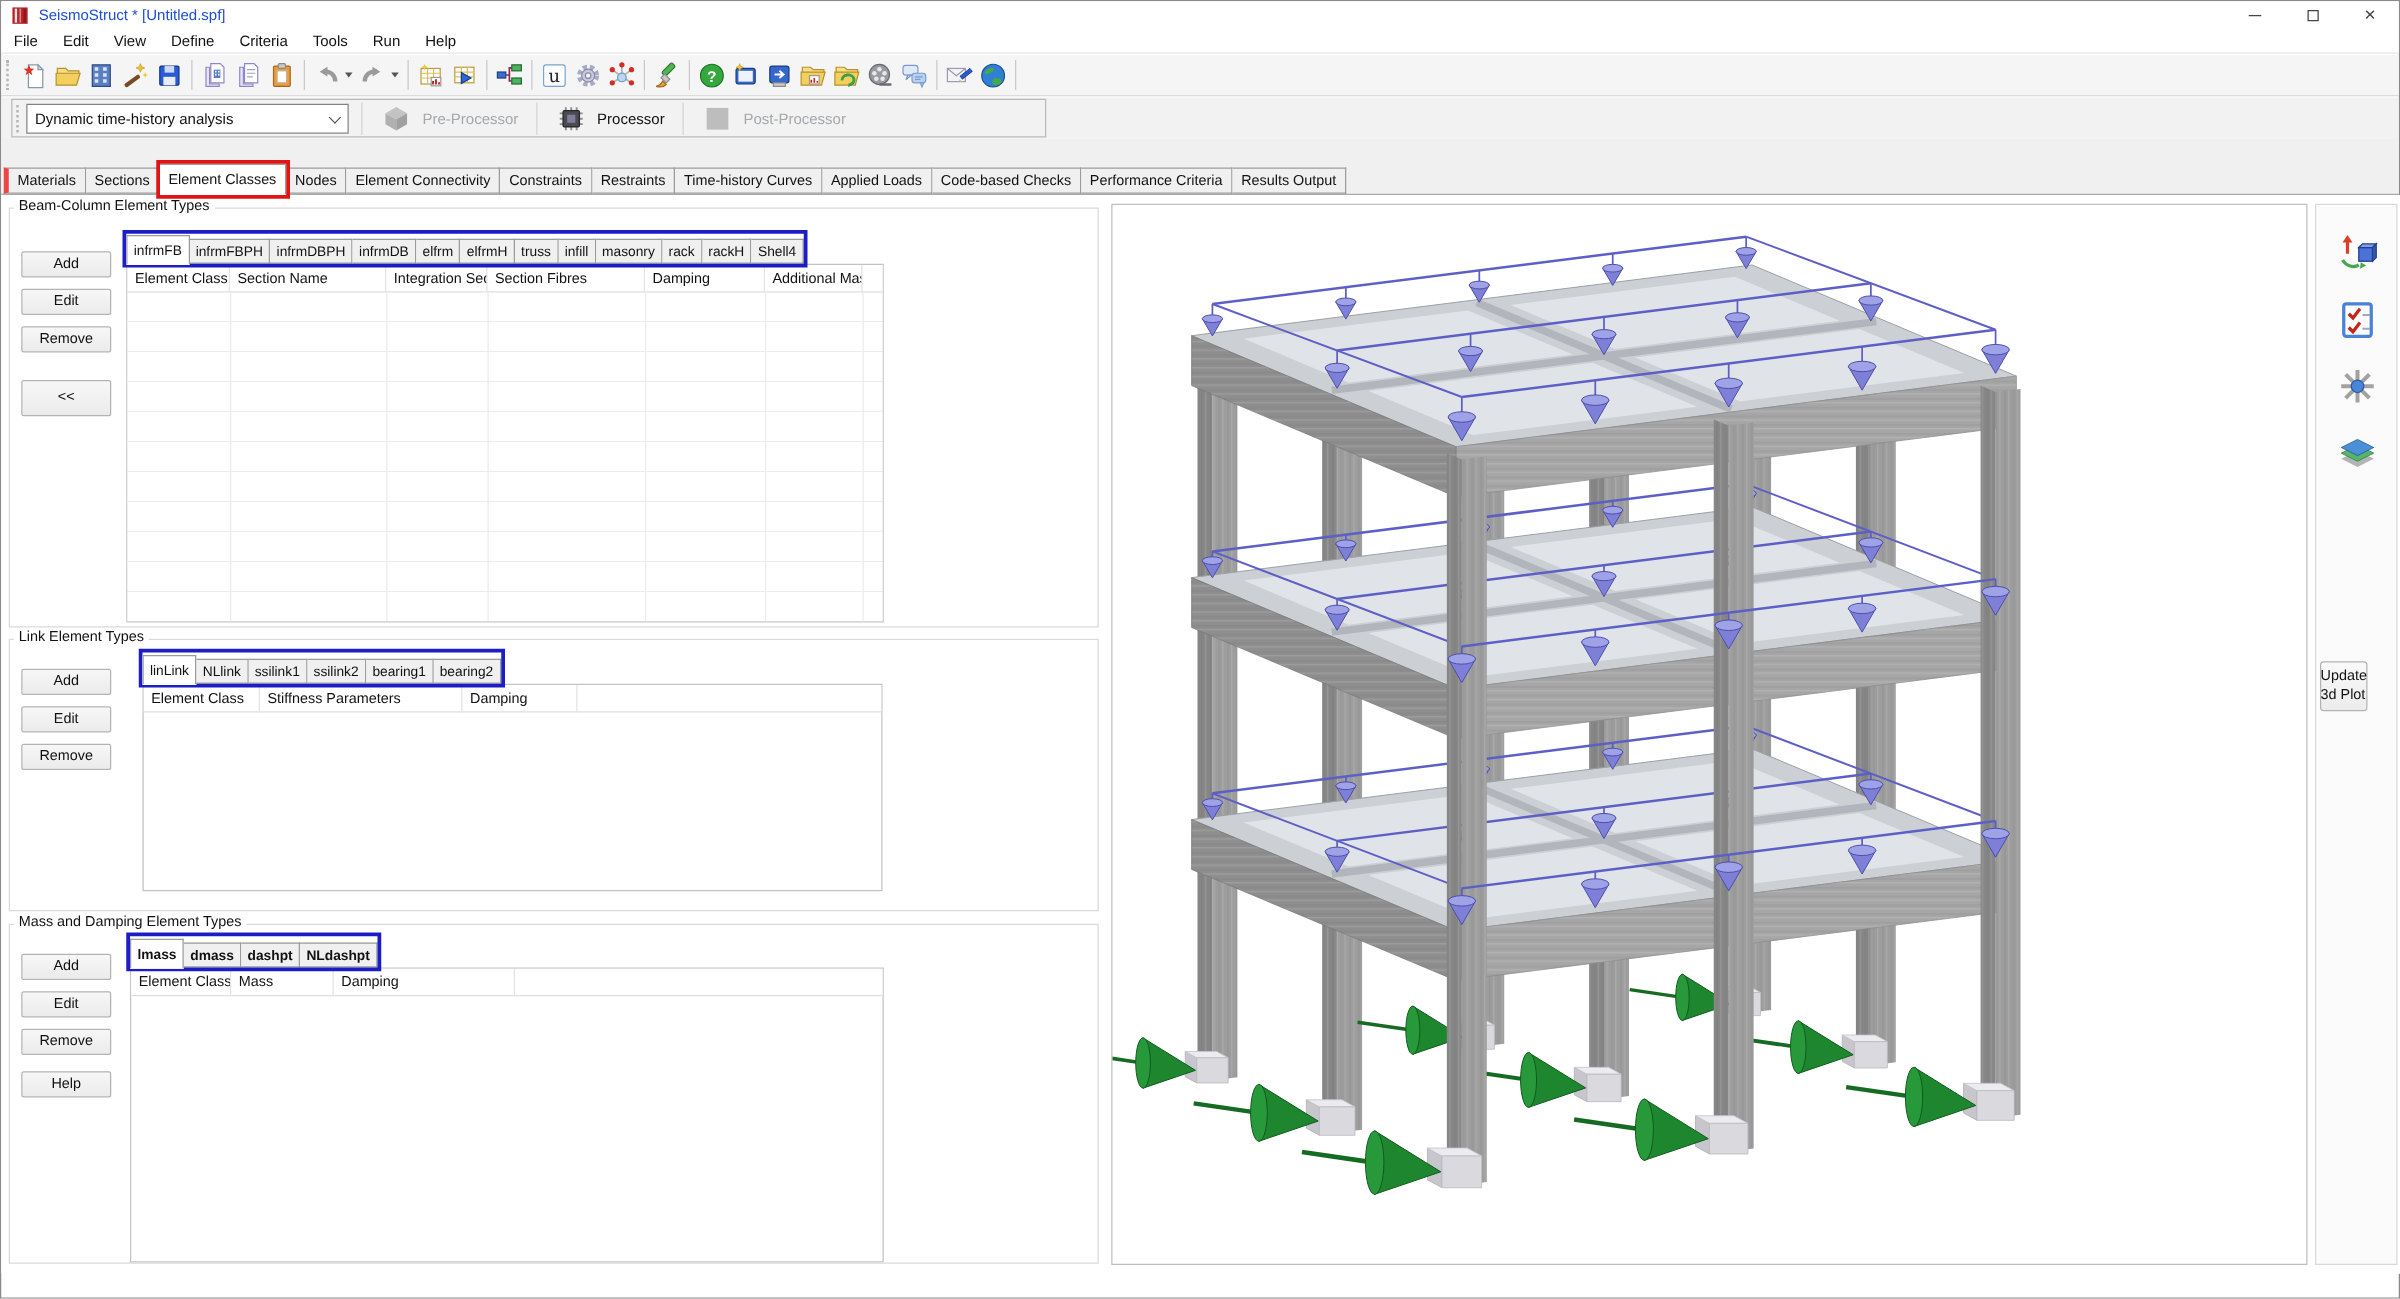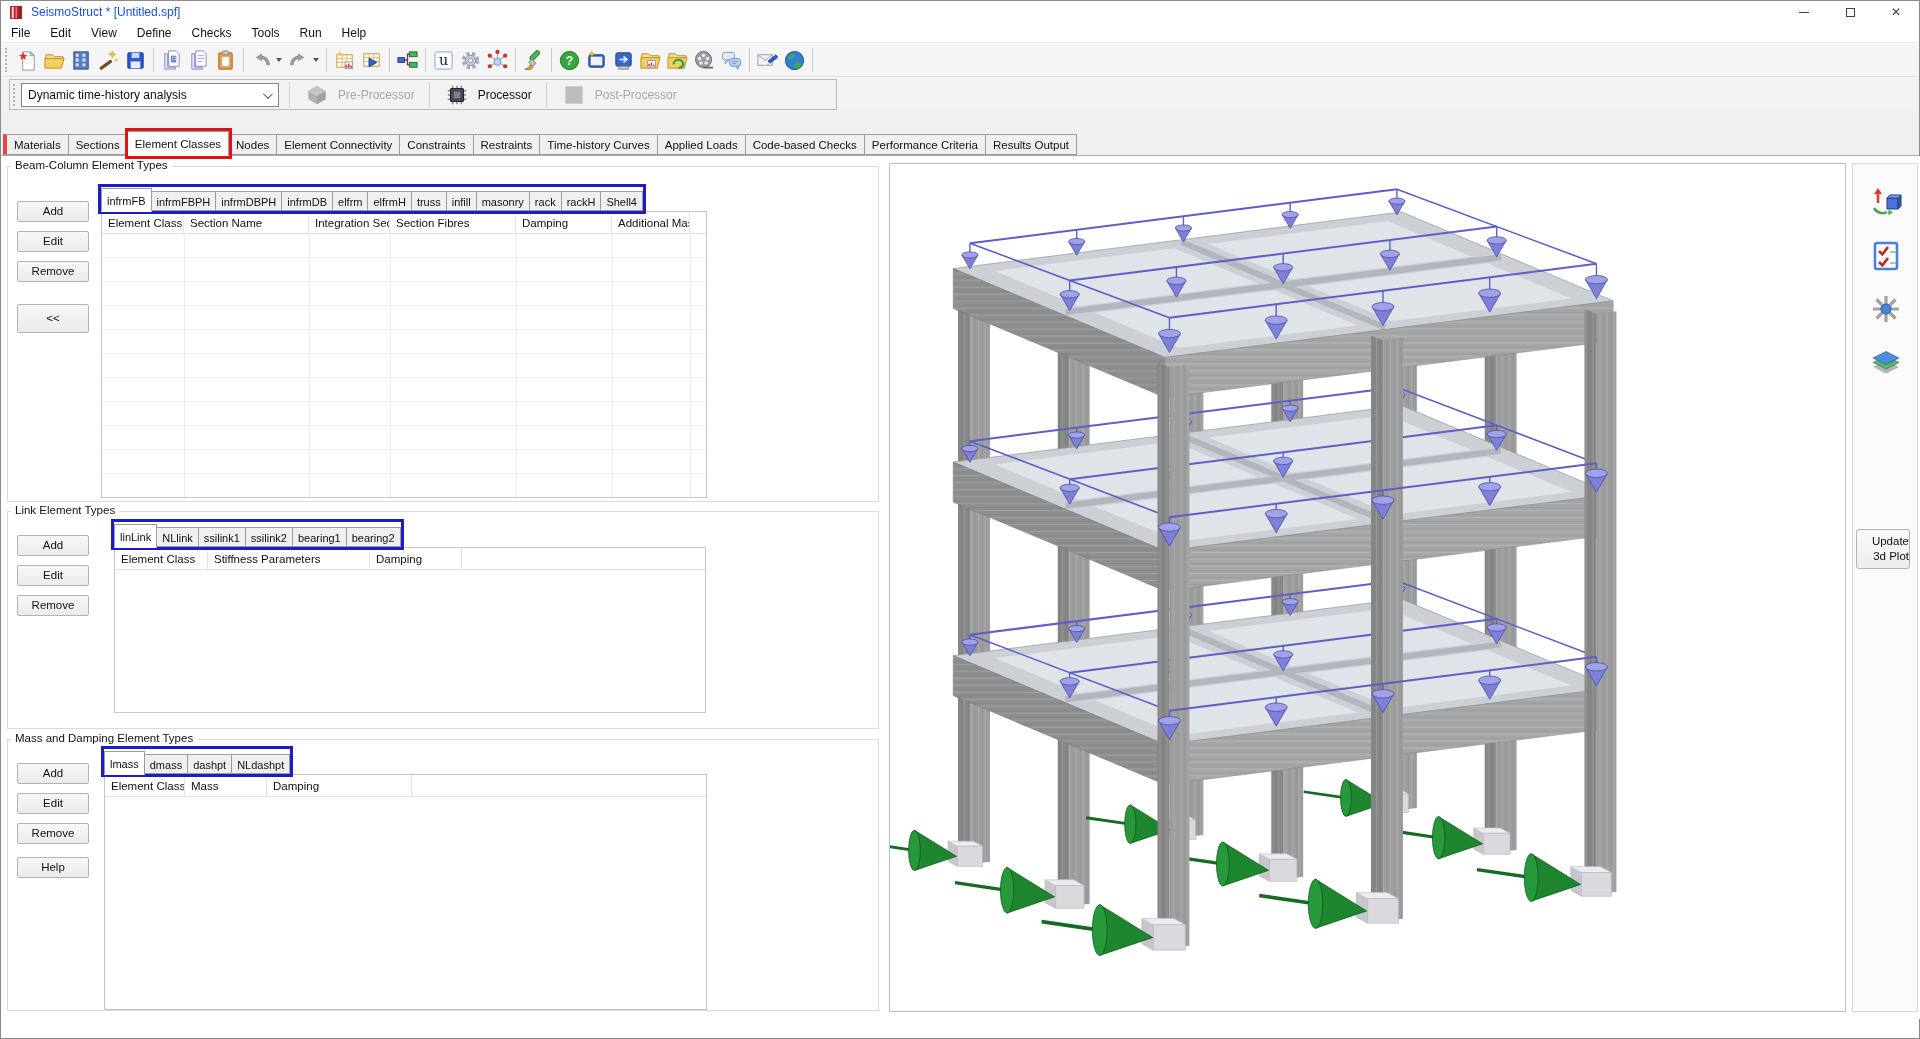--- a/index.html
+++ b/index.html
@@ -69,22 +69,22 @@
   .cl { position:absolute; top:0; bottom:0; width:1px; background:#ececec; }
 
   
   .plot { position:absolute; left:888px; top:7px; width:957px; height:849px; border:1px solid #bfbfbf; background:#fff; }
   .plot svg { width:100%; height:100%; display:block; }
 
   
   .rstrip { position:absolute; left:1851px; top:7px; width:66px; height:849px; border:1px solid #d9d9d9; background:#fbfbfb; }
   .ricon { position:absolute; left:16px; width:34px; height:34px; }
   .ricon svg { width:34px; height:34px; }
-  .updbtn { position:absolute; left:3px; top:365px; width:54px; height:40px; font-size:11.5px; line-height:1.3;
-            display:flex; align-items:center; justify-content:center; text-align:right;
+  .updbtn { position:absolute; left:3px; top:365px; width:38px; height:40px; font-size:11.5px; line-height:1.3;
+            display:flex; align-items:center; justify-content:center; text-align:left;
             background:linear-gradient(#fafafa,#ececec); border:1px solid #b3b3b3; border-radius:3px; }
 
   
   .statusbar { position:absolute; bottom:0; left:0; width:100%; height:21px; background:#f0f0f0; border-top:1px solid #d0d0d0; }
   .stcells { position:absolute; right:0; top:0; height:21px; display:flex; }
   .stcell { height:21px; line-height:20px; padding-left:10px; border-left:1px solid #c9c9c9; font-size:11.5px; color:#222; }
 </style>
 </head>
 <body>
 
@@ -107,21 +107,21 @@
         </div>
       <div class="winbtn">✕</div>
     </div>
   </div>
 
   <div class="menubar">
     <span class="menu-item">File</span>
     <span class="menu-item">Edit</span>
     <span class="menu-item">View</span>
     <span class="menu-item">Define</span>
-    <span class="menu-item">Checks</span>
+    <span class="menu-item">Criteria</span>
     <span class="menu-item">Tools</span>
     <span class="menu-item">Run</span>
     <span class="menu-item">Help</span>
   </div>
 
   <div class="toolbar">
     <span class="grip"></span>
     <span class="tbi">
         <svg viewBox="0 0 24 24">
           <path d="M7 3h8l4 4v15H7z" fill="#fff" stroke="#8a97a8"></path>
@@ -443,21 +443,21 @@
       </div>
       <div class="tbody" style="height:142px;"></div>
     </div>
 
     <div class="grpbox" style="left:6px; top:583px; width:872px; height:272px;"></div>
     <span class="grplabel" style="left:10px; top:576px;">Mass and Damping Element Types</span>
     <div class="btn" style="left:16px; top:607px;">Add</div>
     <div class="btn" style="left:16px; top:637px;">Edit</div>
     <div class="btn" style="left:16px; top:667px;">Remove</div>
     <div class="btn" style="left:16px; top:701px;">Help</div>
-    <div class="tstrip" style="left:103px; top:593px; height:25px;">
+    <div class="tstrip" style="left:103px; top:593px; height:25px;font-weight:bold;">
       <span class="stab sel">lmass</span>
       <span class="stab">dmass</span>
       <span class="stab">dashpt</span>
       <span class="stab">NLdashpt</span>
     </div>
     <div class="tbl" style="left:103px; top:618px; width:603px; height:236px;">
       <div class="thead">
         <div class="thc" style="width:80px;">Element Class</div>
         <div class="thc" style="width:82px;">Mass</div>
         <div class="thc" style="width:145px;">Damping</div>

